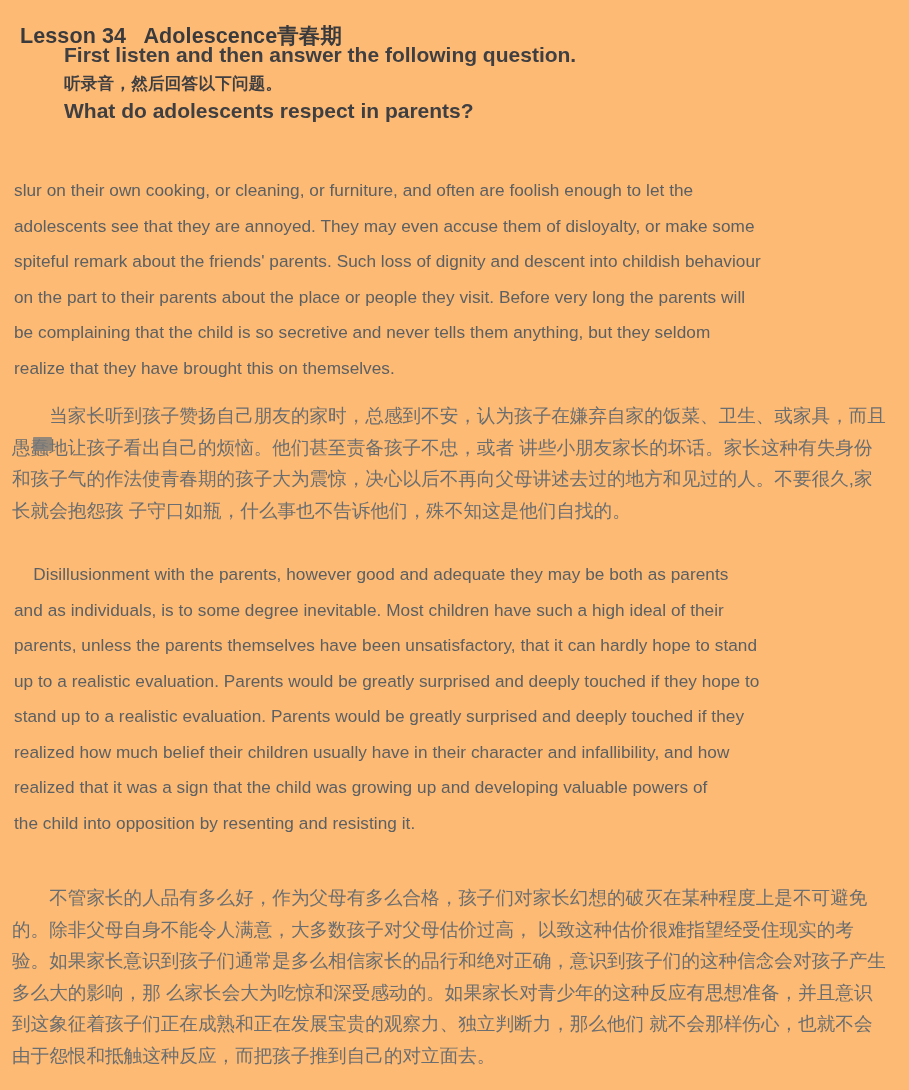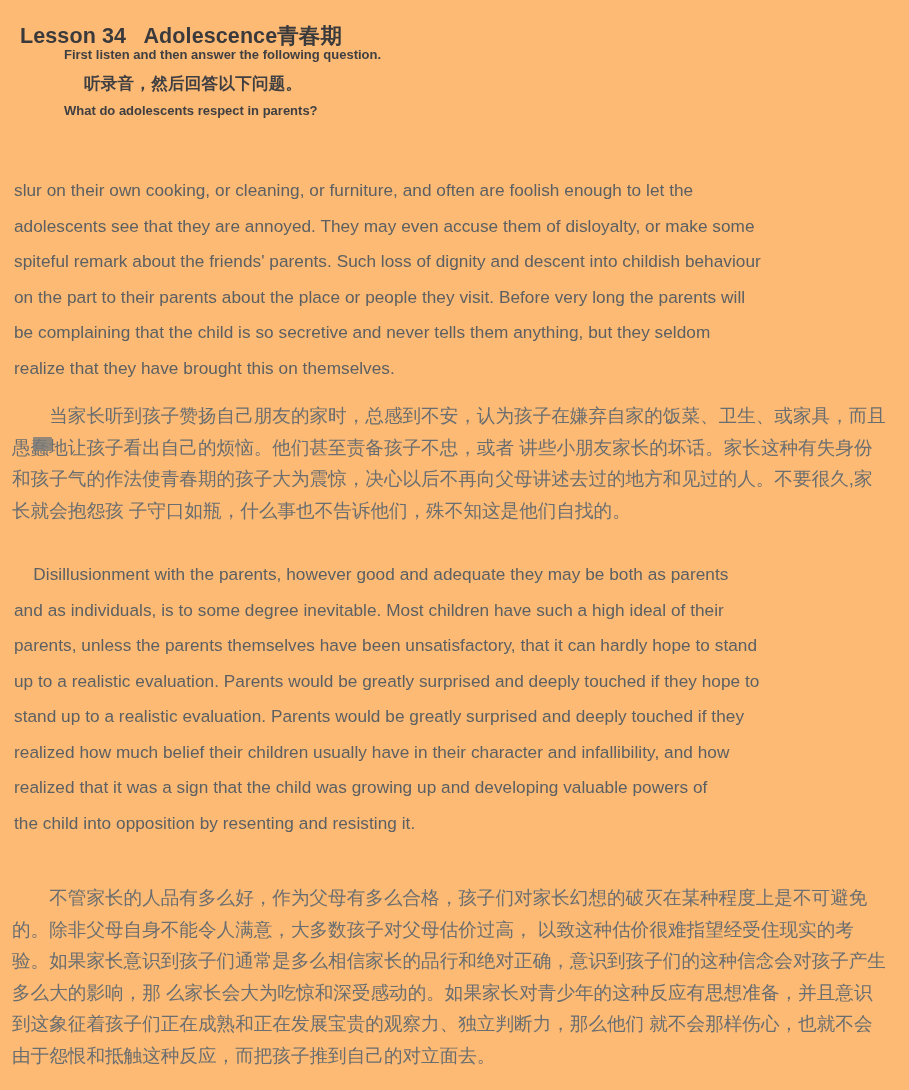--- a/index.html
+++ b/index.html
@@ -36,30 +36,29 @@
     white-space: pre;
   }
 
   .prompt-block {
     position: absolute;
     left: 64px;
     top: 41px;
     width: 820px;
   }
   .prompt-line {
-    font-size: 13px;
+    font-size: 21px;
     font-weight: bold;
     color: #3f3f42;
     line-height: 28px;
     white-space: pre;
   }
   .prompt-line.cjk {
     font-size: 16.5px;
     letter-spacing: 0.3px;
-    margin-left: 20px;
   }
 
   
   .para-en {
     position: absolute;
     color: #5c6063;
     font-size: 17.2px;
     line-height: 35.5px;
     letter-spacing: 0.05px;
     width: 895px;

